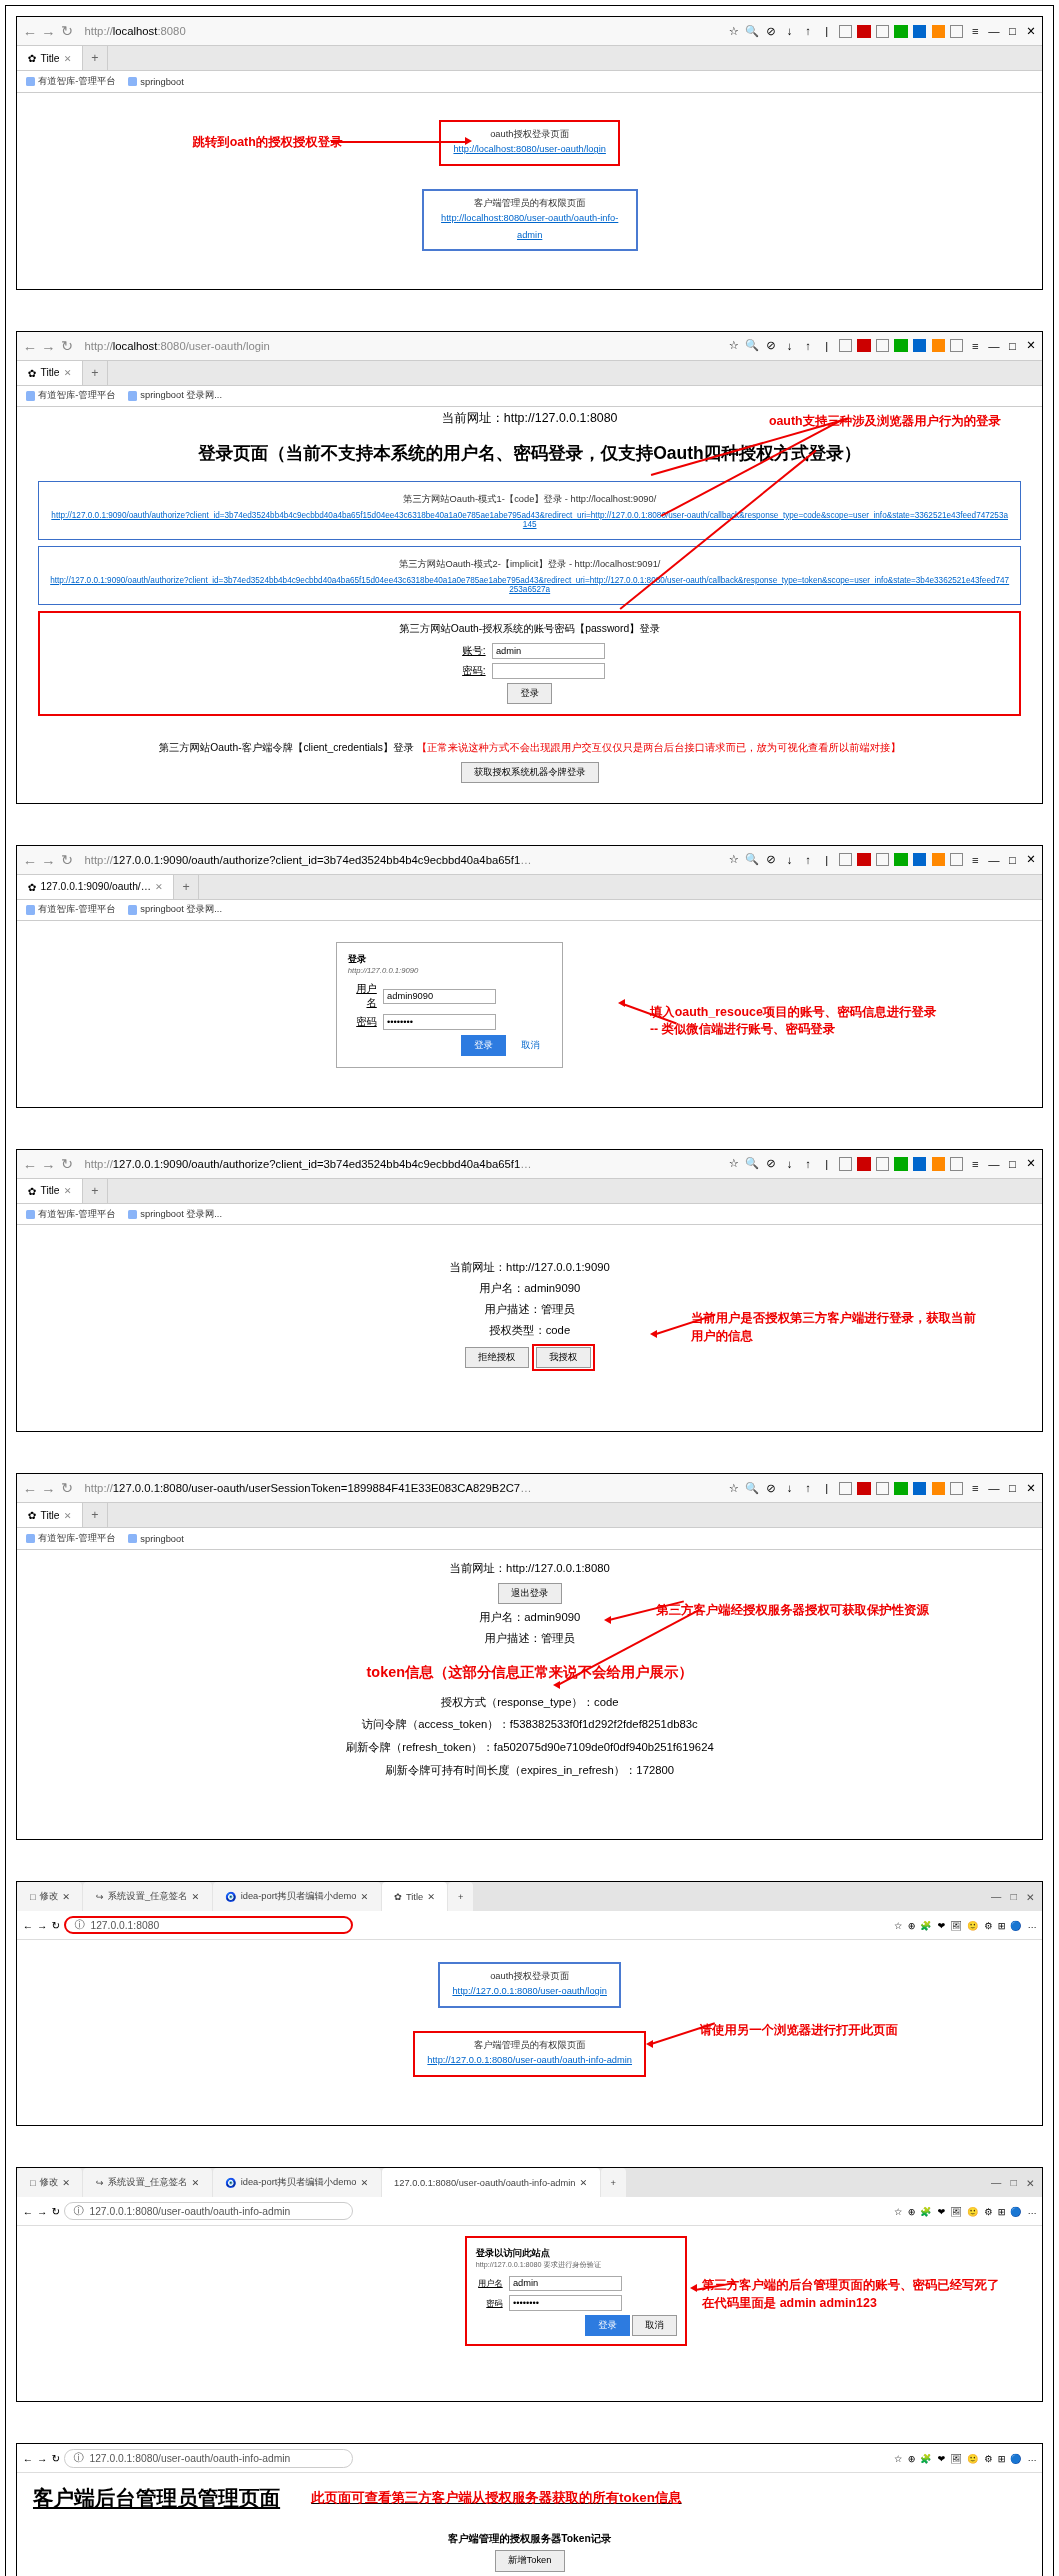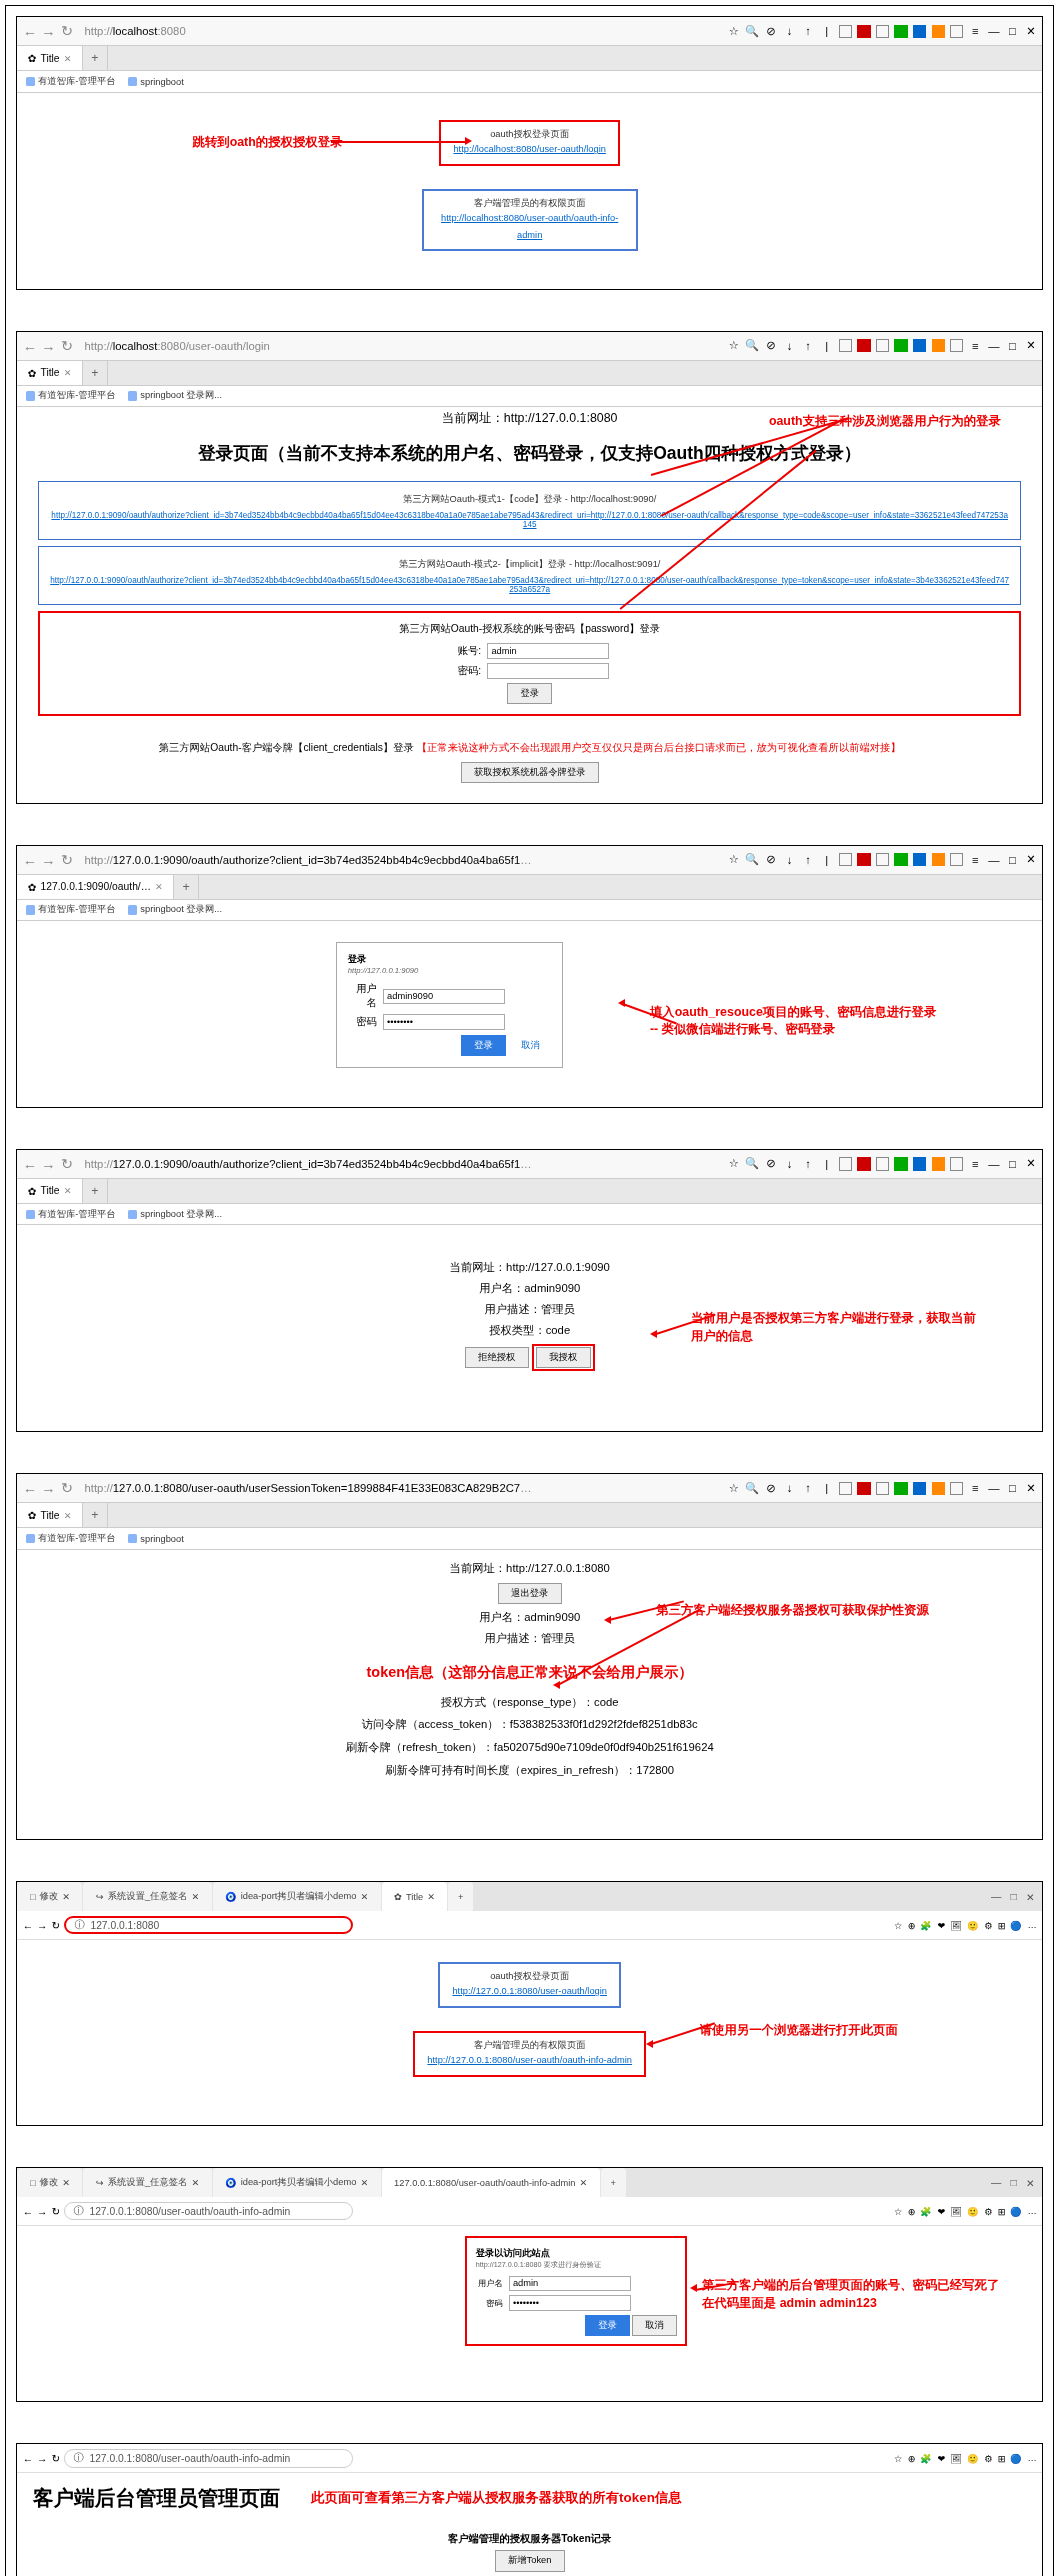--- a/index.html
+++ b/index.html
@@ -29,22 +29,22 @@
     .link-box { border: 2.1px solid #4a7ad1; padding: 6.2px 12.4px; margin: 6.2px auto; display: table; text-align: center; font-size: 9.3px; }
     .link-box.red { border-color: #e00; }
     .link-box a { color: #06c; text-decoration: underline; display: block; line-height: 1.8; }
     .link-box .caption { color: #333; font-size: 9.3px; }
     .big-title { text-align: center; font-size: 17.5px; font-weight: bold; padding: 10.3px 0; }
     .blue-frame { border: 1px solid #3a6fc9; margin: 6.2px 20.6px; padding: 10.3px; text-align: center; font-size: 8.2px; }
     .blue-frame a { color: #06c; word-break: break-all; font-size: 8.2px; text-decoration: underline; display: block; }
     .blue-frame .ttl { color: #333; margin-bottom: 5.2px; font-size: 9.3px; }
     .red-frame { border: 2.1px solid #e00; margin: 6.2px 20.6px; padding: 6px; }
     .form-row { display: flex; align-items: center; justify-content: center; gap: 6.2px; margin: 4.1px 0; font-size: 10.3px; }
-    .form-row label { width: 31px; text-align: right; }
-    .form-row input { width: 122px; height: 15.5px; border: 0.5px solid #aaa; padding: 0 3.1px; font-size: 9.3px; background: #fff; }
+    .form-row label { width: 31px; text-align: right; text-decoration: underline; }
+    .form-row input { width: 113px; height: 15.5px; border: 0.5px solid #aaa; padding: 0 3.1px; font-size: 9.3px; background: #fff; }
     .btn { padding: 3.1px 12.4px; border: 0.5px solid #999; background: #eee; font-size: 9.3px; cursor: default; }
     .btn.primary { background: #2d7be0; color: #fff; border-color: #2d7be0; }
     .text-line { text-align: center; padding: 3.1px 0; font-size: 10.3px; }
     .red-txt { color: #e00; }
     .login-popup { border: 0.5px solid #aaa; width: 227px; margin: 20.6px auto 20.6px 319px; padding: 10.3px; background: #fff; position: relative; font-size: 9.3px; }
     .info-row { text-align: center; padding: 3.1px 0; font-size: 11.3px; }
     .red-box-inline { border: 2.1px solid #e00; display: inline-block; padding: 3.1px 8.2px; }
     .token-block { text-align: center; font-size: 11.3px; line-height: 2; }
     .edge-title { height: 29px; display: flex; background: #e4e4e4; }
     .edge-tab { padding: 0 12.4px; display: flex; align-items: center; gap: 4.1px; border-radius: 4.1px 4.1px 0 0; background: #f4f4f4; margin-right: 1px; font-size: 9.3px; color: #444; }
@@ -608,21 +608,21 @@
           <span>❤</span>
           <span>🖼</span>
           <span>🙂</span>
           <span>⚙</span>
           <span>⊞</span>
           <span>🔵</span>
           <span>…</span>
         </div>
   </div>
   <div class="content" style="min-height:206px; padding:10.3px 15.5px;">
-    <div style="display:flex; align-items:center; gap:31px;">
+    <div style="display:flex; align-items:center; gap:31px;text-decoration:underline;">
       <div style="font-size:20.6px; font-weight:bold;">客户端后台管理员管理页面</div>
       <div class="red-txt" style="font-size:13.4px; font-weight:bold;">此页面可查看第三方客户端从授权服务器获取的所有token信息</div>
     </div>
     <div style="height:20.6px;"></div>
     <div style="text-align:center; font-size:10.3px; font-weight:bold;">客户端管理的授权服务器Token记录</div>
     <div style="text-align:center; margin:4.1px 0;"><button class="btn">新增Token</button></div>
 
   </div>
 </div>
 

